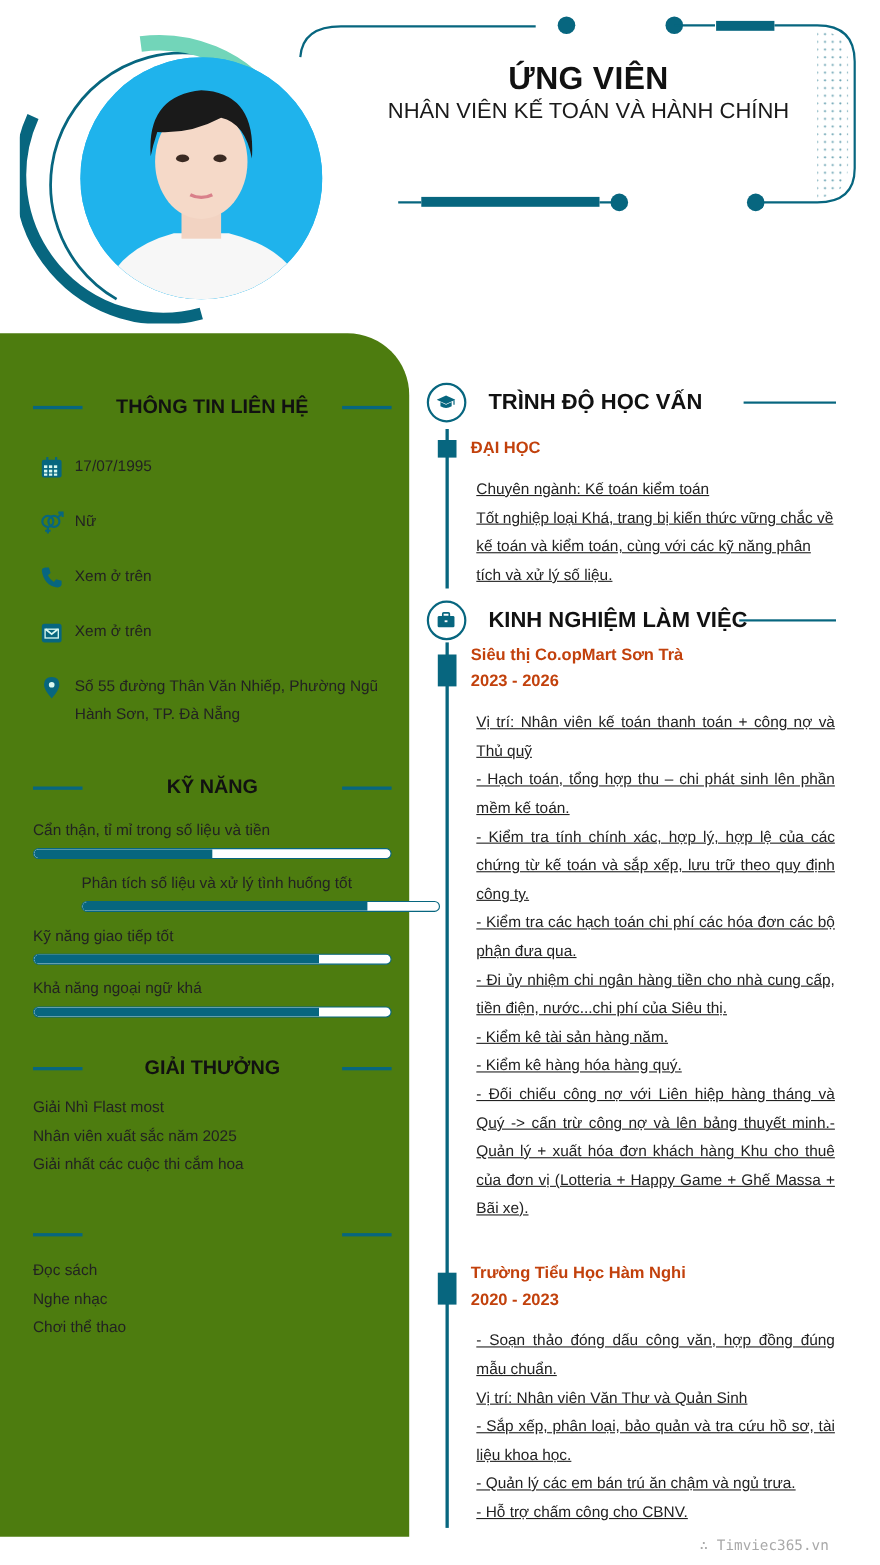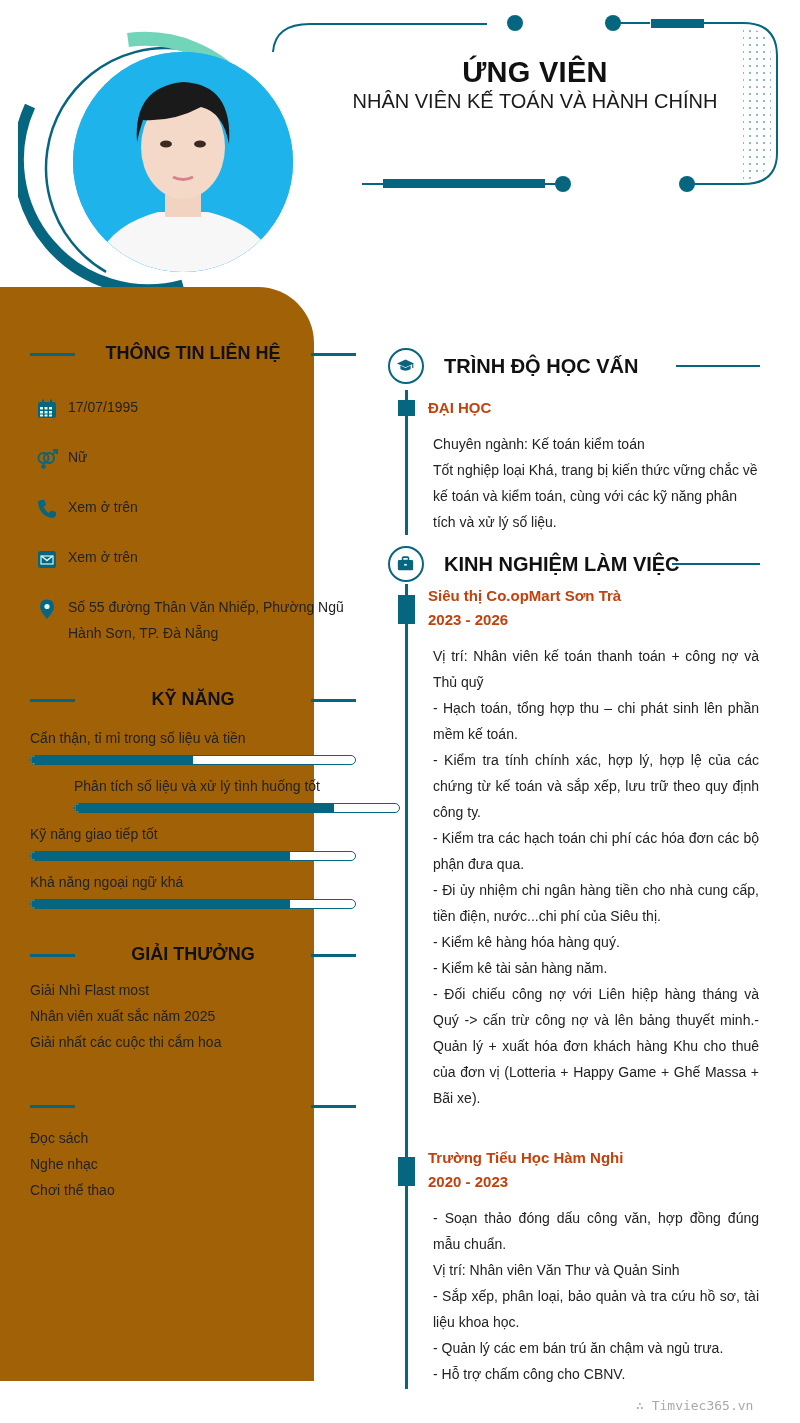--- a/index.html
+++ b/index.html
@@ -13,21 +13,21 @@
   .avatar { position: absolute; left: 55px; top: 34px; width: 220px; height: 220px; border-radius: 50%;
             overflow: hidden; background: #1fb3ec; }
   .avatar svg { width: 100%; height: 100%; display: block; }
 
   .frame { position: absolute; left: 265px; top: 8px; width: 520px; height: 190px; }
   .title-block { position: absolute; left: 345px; top: 55px; width: 380px; text-align: center; }
   .title { font-size: 29px; font-weight: bold; color: #111; letter-spacing: 0.3px; line-height: 34px; }
   .subtitle { font-size: 20px; color: #1a1a1a; line-height: 25px; margin-top: 0px; }
 
   
-  .left { position: absolute; left: 0; top: 287px; width: 314px; height: 1094px; background: #a16207;
+  .left { position: absolute; left: 0; top: 303px; width: 372px; height: 1094px; background: #4d7c0f;
           border-top-right-radius: 56px; }
   .sec-head { position: absolute; left: 30px; width: 326px; height: 30px; }
   .sec-head .line { position: absolute; top: 14px; height: 3px; width: 45px; background: #07667f; }
   .sec-head .line.l { left: 0; }
   .sec-head .line.r { right: 0; }
   .sec-head .label { position: absolute; left: 0; right: 0; top: 4px; text-align: center; font-size: 18px;
                      font-weight: bold; color: #111; }
 
   .contact { position: absolute; left: 36px; width: 320px; font-size: 14px; color: #222; line-height: 26px; }
   .contact .ico { position: absolute; left: 0; top: 4px; width: 22px; height: 22px; }
@@ -49,21 +49,21 @@
   .r-head .label { position: absolute; left: 56px; top: 7px; font-size: 20px; font-weight: bold; color: #111;
                    white-space: nowrap; }
   .r-head .rule { position: absolute; right: 0; top: 17px; height: 2px; background: #07667f; }
 
   .timeline { position: absolute; left: 405px; width: 3px; background: #07667f; }
   .marker { position: absolute; left: 398px; width: 17px; background: #07667f; }
 
   .entry-title { position: absolute; left: 428px; font-size: 15px; font-weight: bold; color: #c2410c; line-height: 24px; }
   .entry-body { position: absolute; left: 433px; width: 326px; font-size: 14px; color: #222; line-height: 26px;
                 text-align: justify; }
-  .entry-body p { margin: 0; }
+  .entry-body p { margin: 0; text-decoration: underline; }
 
   .watermark { position: absolute; left: 636px; top: 1398px; font-family: "DejaVu Sans Mono", monospace;
                font-size: 13px; color: #a9a9a9; }
 </style>
 </head>
 <body>
 
 <div class="header">
   <div class="avatar-wrap">
     <svg class="avatar-svg" width="276" height="276" viewBox="0 0 276 276">
@@ -269,22 +269,22 @@
 <div class="entry-title" style="top:584px;">
   <div>Siêu thị Co.opMart Sơn Trà</div>
   <div>2023 - 2026</div>
 </div>
 <div class="entry-body" style="top:643px;">
   <p>Vị trí: Nhân viên kế toán thanh toán + công nợ và Thủ quỹ</p>
   <p>- Hạch toán, tổng hợp thu – chi phát sinh lên phần mềm kế toán.</p>
   <p>- Kiểm tra tính chính xác, hợp lý, hợp lệ của các chứng từ kế toán và sắp xếp, lưu trữ theo quy định công ty.</p>
   <p>- Kiểm tra các hạch toán chi phí các hóa đơn các bộ phận đưa qua.</p>
   <p>- Đi ủy nhiệm chi ngân hàng tiền cho nhà cung cấp, tiền điện, nước...chi phí của Siêu thị.</p>
+  <p>- Kiểm kê tài sản hàng năm.</p>
   <p>- Kiểm kê hàng hóa hàng quý.</p>
-  <p>- Kiểm kê tài sản hàng năm.</p>
   <p>- Đối chiếu công nợ với Liên hiệp hàng tháng và Quý -&gt; cấn trừ công nợ và lên bảng thuyết minh.- Quản lý + xuất hóa đơn khách hàng Khu cho thuê của đơn vị (Lotteria + Happy Game + Ghế Massa + Bãi xe).</p>
 </div>
 
 <div class="marker" style="top:1157px;height:29px;"></div>
 <div class="entry-title" style="top:1146px;">
   <div>Trường Tiểu Học Hàm Nghi</div>
   <div>2020 - 2023</div>
 </div>
 <div class="entry-body" style="top:1205px;">
   <p>- Soạn thảo đóng dấu công văn, hợp đồng đúng mẫu chuẩn.</p>

